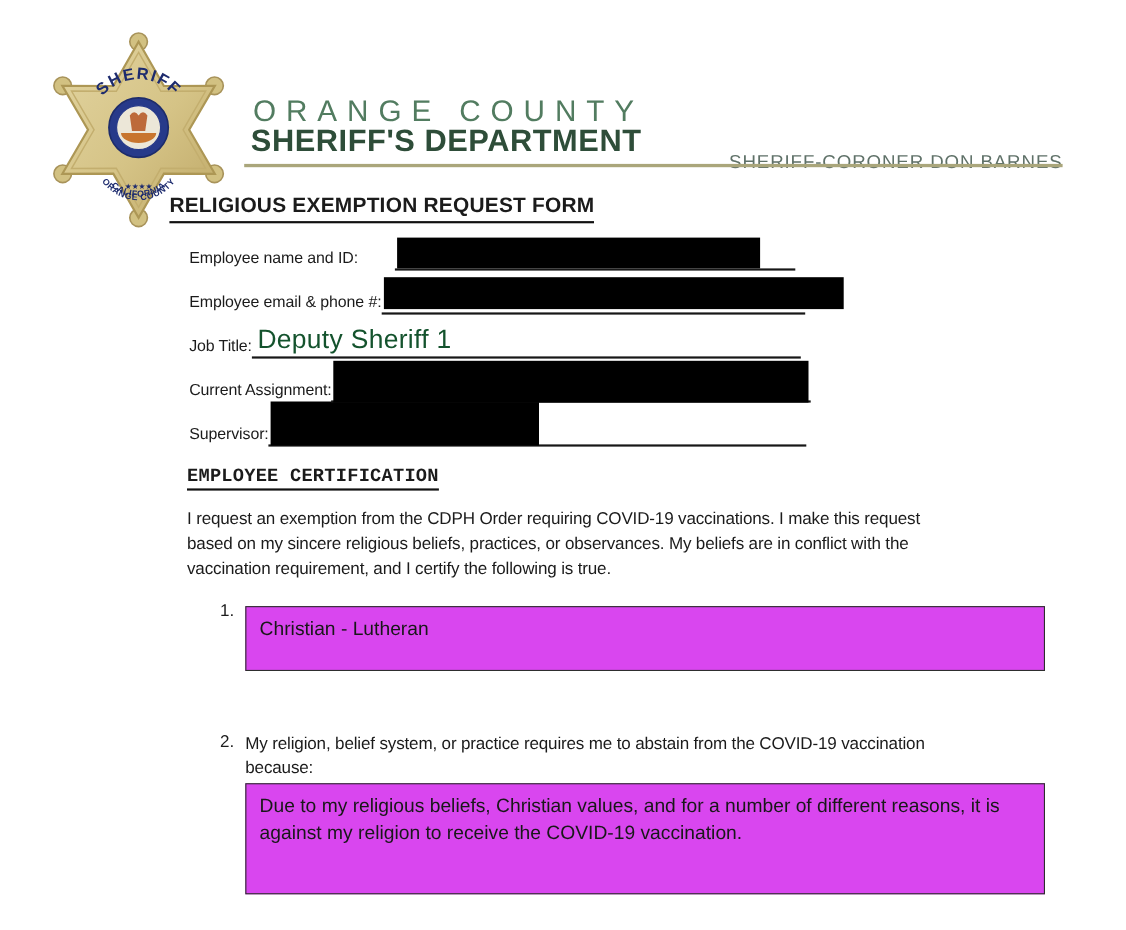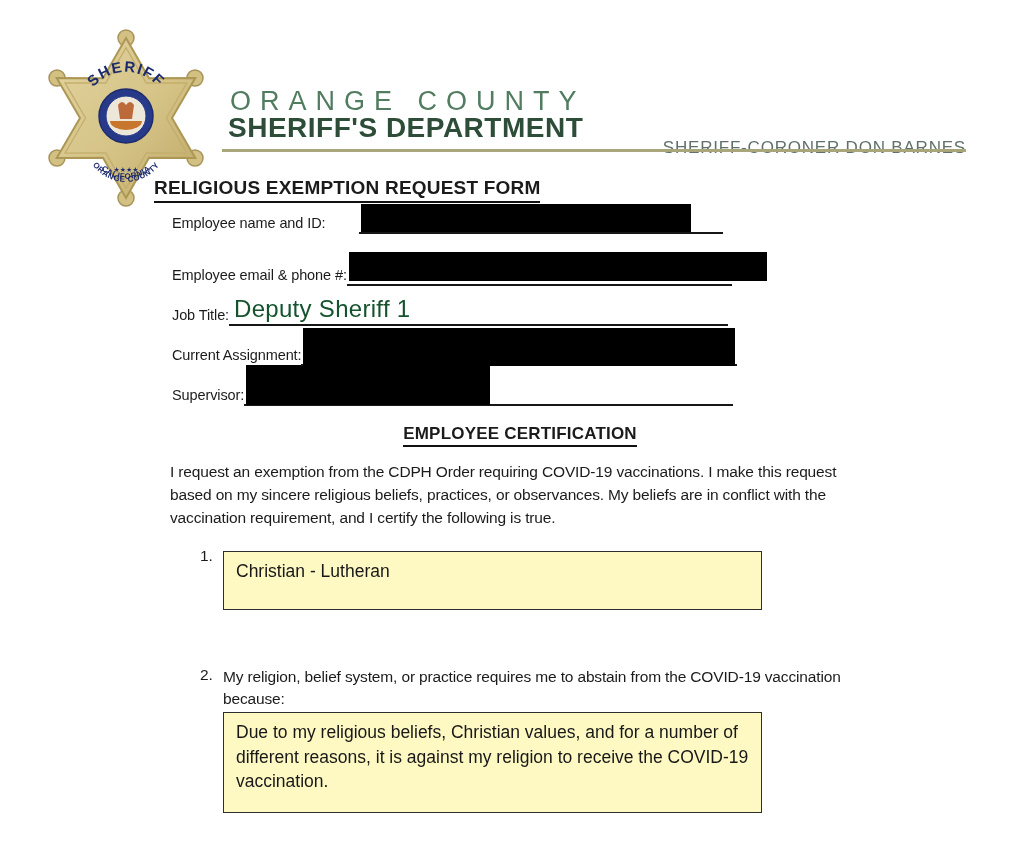--- a/index.html
+++ b/index.html
@@ -32,47 +32,47 @@
 
   
   .field-row { position:absolute; display:flex; align-items:flex-end; height:32px; }
   .field-label { white-space:nowrap; font-size:14.5px; padding-bottom:3px; letter-spacing:-0.1px; }
   .field-line { flex:1; height:100%; border-bottom:2px solid #171717; position:relative; }
   .redact { position:absolute; background:#000; }
   .typed-value {
     position:absolute; left:5px; bottom:1px; font-size:24px; color:#14532d;
     white-space:nowrap; letter-spacing:0.3px;
   }
-  #row-name  { left:172px; top:202px; width:551px;gap:34px; }
+  #row-name  { left:172px; top:214px; width:551px;gap:34px; }
   #bar-name  { left:2px;  bottom:0;    width:330px; height:28px; }
   #row-email { left:172px; top:254px; width:560px; }
   #bar-email { left:2px;  bottom:3px;  width:418px; height:29px; }
   #row-job   { left:172px; top:294px; width:556px; }
   #row-assign{ left:172px; top:334px; width:565px; }
   #bar-assign{ left:2px;  bottom:-2px; width:432px; height:38px; }
   #row-super { left:172px; top:374px; width:561px; }
   #bar-super { left:2px;  bottom:-1px; width:244px; height:40px; }
 
   
-  .cert-title { position:absolute; left:170px; top:424px; width:700px; text-align:center; }
+  .cert-title { position:absolute; left:170px; top:424px; width:700px; text-align:left;font-family:Liberation Mono, monospace; }
   .cert-title span {
     display:inline-block; font-size:17px; font-weight:700; letter-spacing:0.2px;
     border-bottom:2px solid #111; padding-bottom:1px;
   }
   .cert-intro {
     position:absolute; left:170px; top:461px; width:697px; font-size:15.5px;
     line-height:1.47; letter-spacing:-0.15px;
   }
   .cert-item { position:absolute; display:flex; }
   .cert-num { width:23px; font-size:15.5px; flex:none; }
   .cert-body { width:646px; }
   .cert-prompt { font-size:15.5px; line-height:1.4; letter-spacing:-0.15px; }
   .answer-box {
-    border:1.5px solid #2e2e2e; width:539px; box-sizing:border-box;
-    background:#fef9c3;
+    border:1.5px solid #2e2e2e; width:727px; box-sizing:border-box;
+    background:#d946ef;
   }
   .answer-text { padding:7px 12px; font-size:17.5px; line-height:1.38; color:#181818; }
   #item-1 { left:200px; top:547px; }
   #item-1 .answer-box { margin-top:4px; height:59px; }
   #item-2 { left:200px; top:666px; }
   #item-2 .answer-box { margin-top:3px; height:101px; }
   .italic { font-style:italic; }
 </style>
 </head>
 <body>

